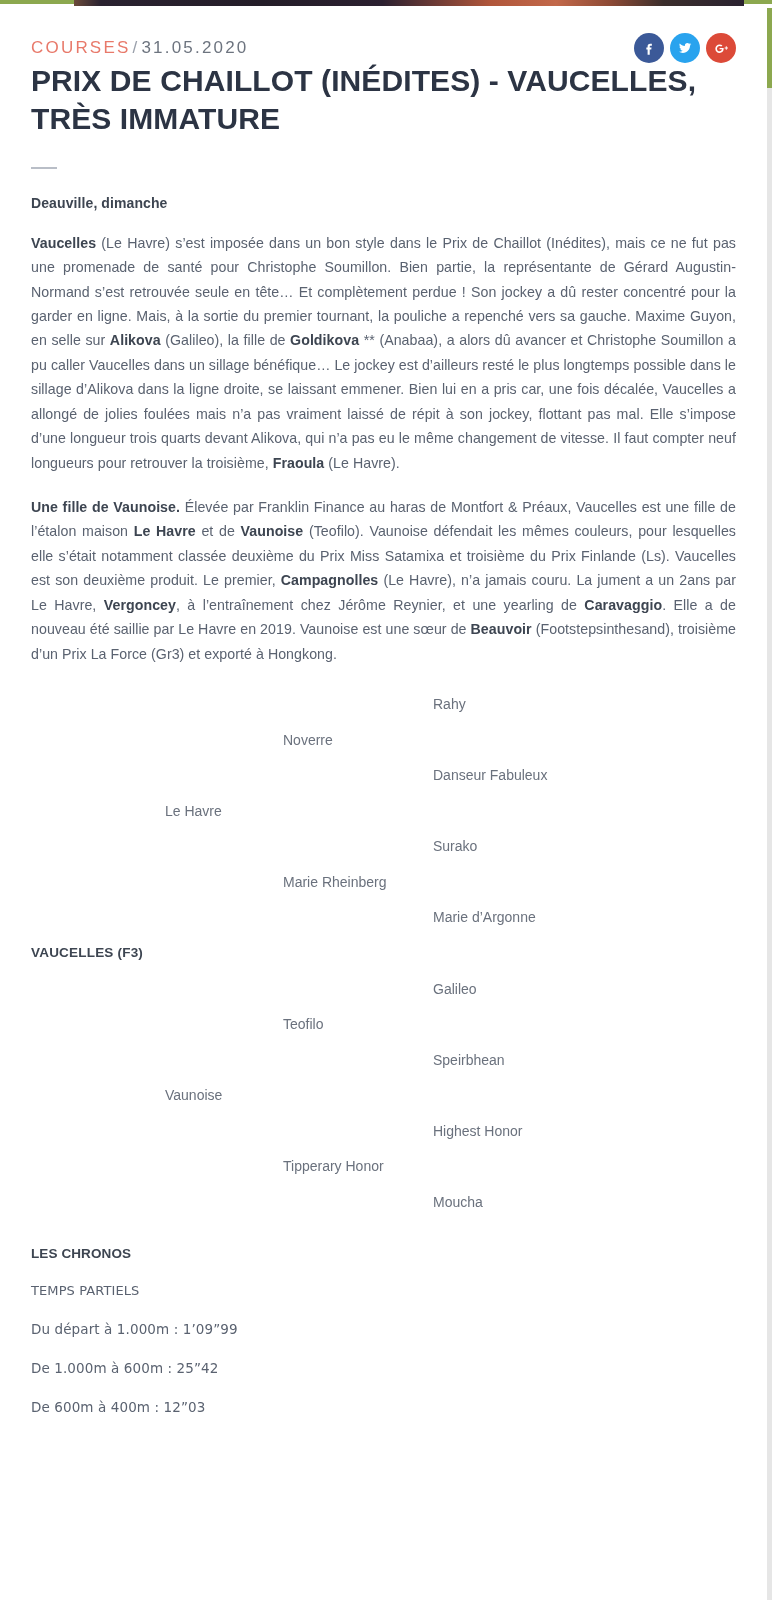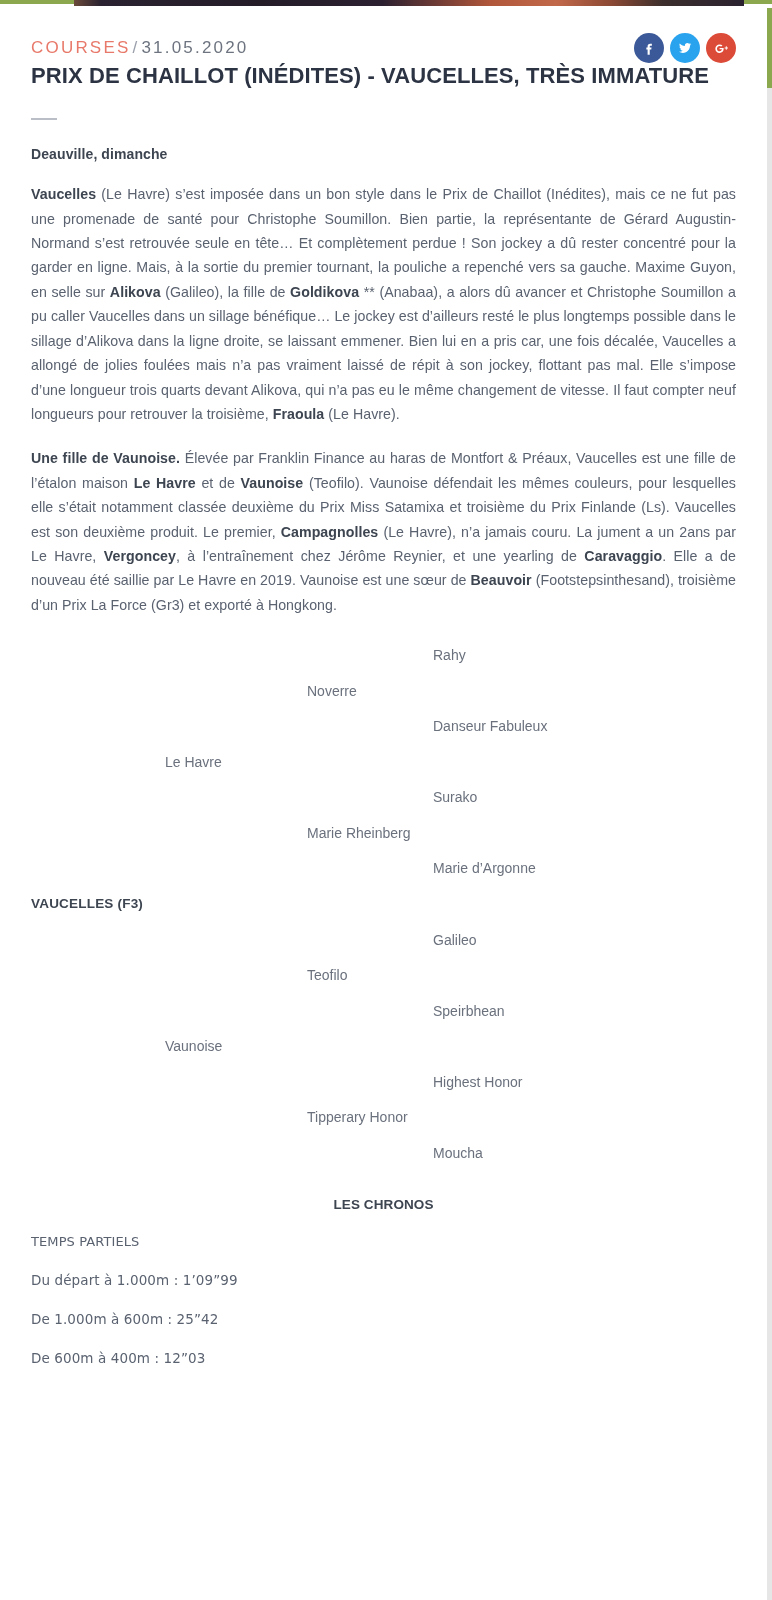--- a/index.html
+++ b/index.html
@@ -95,21 +95,21 @@
     cursor: pointer;
   }
   .s-fb { background: #3b5998; }
   .s-tw { background: #29a3ee; }
   .s-gp { background: #dc4a38; }
   .social-btn svg { display: block; }
 
   
   .page-title {
     margin: 14px 0 0 0;
-    font-size: 22px;
+    font-size: 30px;
     line-height: 1.28;
     font-weight: 700;
     color: #2c3444;
     letter-spacing: 0.1px;
     max-width: 690px;
   }
   .title-rule {
     width: 26px;
     height: 2px;
     background: #b9bec7;
@@ -150,37 +150,36 @@
   .ped-subject {
     font-weight: 700;
     color: #3d4551;
     font-size: 13.5px;
     letter-spacing: 0.2px;
   }
 
   
   .c0 { left: 0px; }
   .c1 { left: 134px; }
-  .c2 { left: 276px; }
+  .c2 { left: 252px; }
   .c3 { left: 402px; }
 
   
   .chronos {
     margin-top: 20px;
     padding-bottom: 40px;
     font-family: "DejaVu Sans", sans-serif;
   }
   .chronos-title {
     font-size: 13.5px;
     font-weight: 700;
     color: #3d4551;
     margin: 7px 0 22px 0;
     letter-spacing: 0.1px;
     font-family: "Liberation Sans", sans-serif;
-    text-align: center;
   }
   .chronos-sub {
     font-size: 13px;
     color: #5a6270;
     margin: 0 0 23px 0;
     letter-spacing: 0.1px;
   }
   .chronos-line {
     font-size: 13.5px;
     color: #5a6270;

